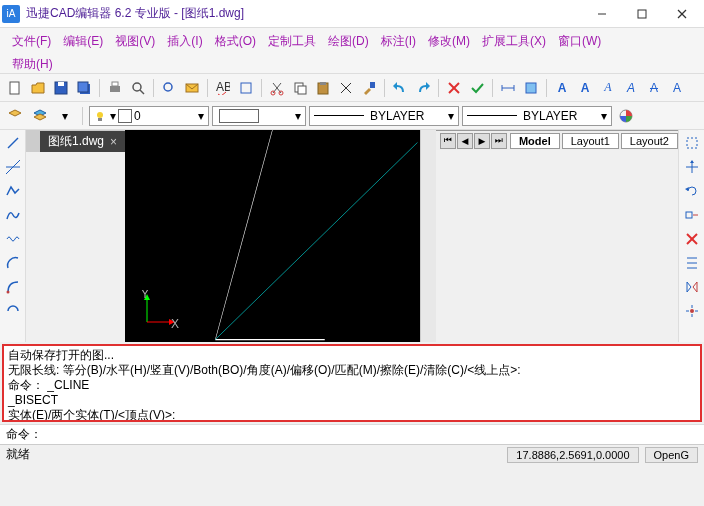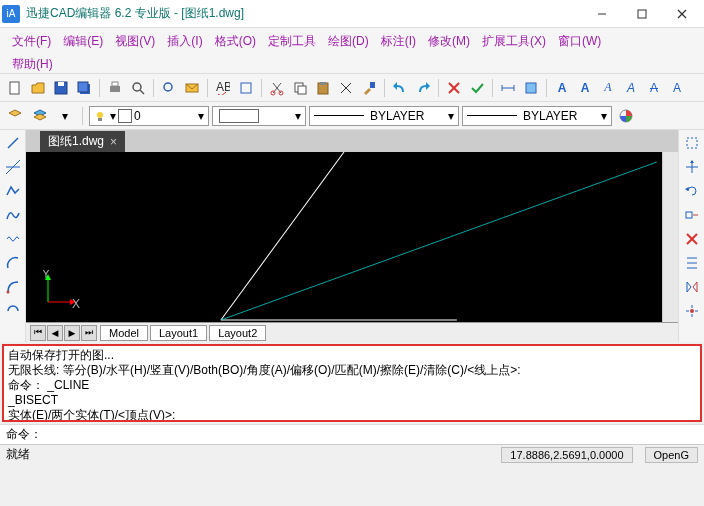--- a/index.html
+++ b/index.html
@@ -1,44 +1,44 @@
 <!DOCTYPE html>
 <html><head>
 <meta charset="utf-8">
 <style>
 *{box-sizing:border-box;margin:0;padding:0;font-family:"Microsoft YaHei",SimSun,sans-serif;font-size:12px}
 body{width:704px;height:506px;background:#f0f0f0;overflow:hidden;position:relative}
 .titlebar{height:28px;background:#fff;display:flex;align-items:center;padding:0 2px;border-bottom:1px solid #ddd}
 .app-icon{width:18px;height:18px;background:#2b7de0;color:#fff;display:flex;align-items:center;justify-content:center;font-size:10px;margin-right:6px;border-radius:2px}
-.title-text{flex:1;color:#0f766e}
+.title-text{flex:1;color:#4c1d95}
 .win-btn{width:40px;height:26px;display:flex;align-items:center;justify-content:center;color:#333;cursor:pointer}
 .menubar{height:46px;background:#f5f5f5;padding:2px 6px;display:flex;flex-wrap:wrap;align-items:flex-start;border-bottom:1px solid #ddd}
 .menu-item{padding:2px 6px;color:#a21caf;cursor:pointer;display:inline-block;margin:1px 0}
 .toolbar{height:28px;background:#f5f5f5;border-bottom:1px solid #ddd;display:flex;align-items:center;padding:0 4px;gap:1px}
 .tbtn{width:22px;height:22px;display:flex;align-items:center;justify-content:center;cursor:pointer;border-radius:2px}
 .tsep{width:1px;height:18px;background:#ccc;margin:0 3px}
 .toolbar2{height:28px;background:#f5f5f5;border-bottom:1px solid #ddd;display:flex;align-items:center;padding:0 4px;gap:3px}
 .combo{height:20px;border:1px solid #999;background:#fff;display:flex;align-items:center;padding:0 4px;font-size:11px}
 .color-sw{width:14px;height:14px;border:1px solid #666;margin:0 2px}
 .main{display:flex;height:340px;position:relative}
 .ltool{width:26px;background:#f5f5f5;border-right:1px solid #ddd;display:flex;flex-direction:column;align-items:center;padding-top:2px;gap:2px}
 .rtool{width:26px;background:#f5f5f5;border-left:1px solid #ddd;display:flex;flex-direction:column;align-items:center;padding-top:2px;gap:2px}
-.canvas-area{flex:1;display:flex;flex-direction:column}
+.canvas-area{flex:1;display:flex;flex-direction:row}
 .doc-tab{height:22px;background:#ccc;display:flex;align-items:flex-end;padding-left:14px}
 .doc-tab-item{background:#404040;color:#fff;padding:2px 8px;font-size:11px;display:flex;align-items:center;gap:6px}
 .canvas{flex:1;background:#000;position:relative}
 .ucs{position:absolute;bottom:12px;left:14px}
 .layout-tabs{height:20px;background:#eee;display:flex;align-items:center;padding-left:4px;border-top:1px solid #999}
 .lt-btn{width:16px;height:16px;border:1px solid #999;background:#ddd;margin-right:1px;display:flex;align-items:center;justify-content:center;font-size:9px;cursor:pointer}
 .lt-tab{padding:1px 8px;border:1px solid #999;background:#fff;margin-left:2px;font-size:11px;cursor:pointer}
-.lt-tab.active{background:#fff;font-weight:normal}
+.lt-tab.active{background:#fff;font-weight:bold}
 .cmd-area{border:2px solid #e03030;margin:2px;background:#fff;padding:2px 4px;height:78px;overflow:hidden;font-family:SimSun,monospace;font-size:12px;line-height:15px}
 .cmd-prompt{display:flex;align-items:flex-start;padding:1px 6px;background:#fff;border-top:1px solid #ddd}
 .status{height:20px;background:#f0f0f0;border-top:1px solid #ccc;display:flex;align-items:center;padding:8px 6px}
-.status-r{margin-left:auto;display:flex;gap:12px}
+.status-r{margin-left:auto;display:flex;gap:6px}
 .status-cell{border:1px solid #bbb;background:#e8e8e8;padding:1px 8px;font-size:11px}
 svg{display:block}
 .scrollbar-v{width:16px;background:#e8e8e8;border-left:1px solid #ccc}
 </style>
 </head>
 <body>
 
 <div class="titlebar">
   <div class="app-icon">iA</div>
   <div class="title-text">迅捷CAD编辑器 6.2 专业版  - [图纸1.dwg]</div>

